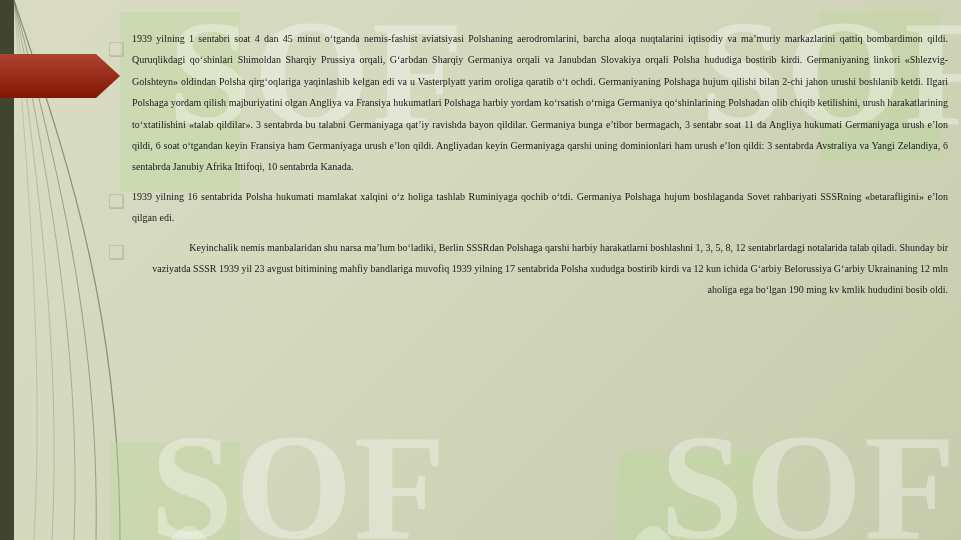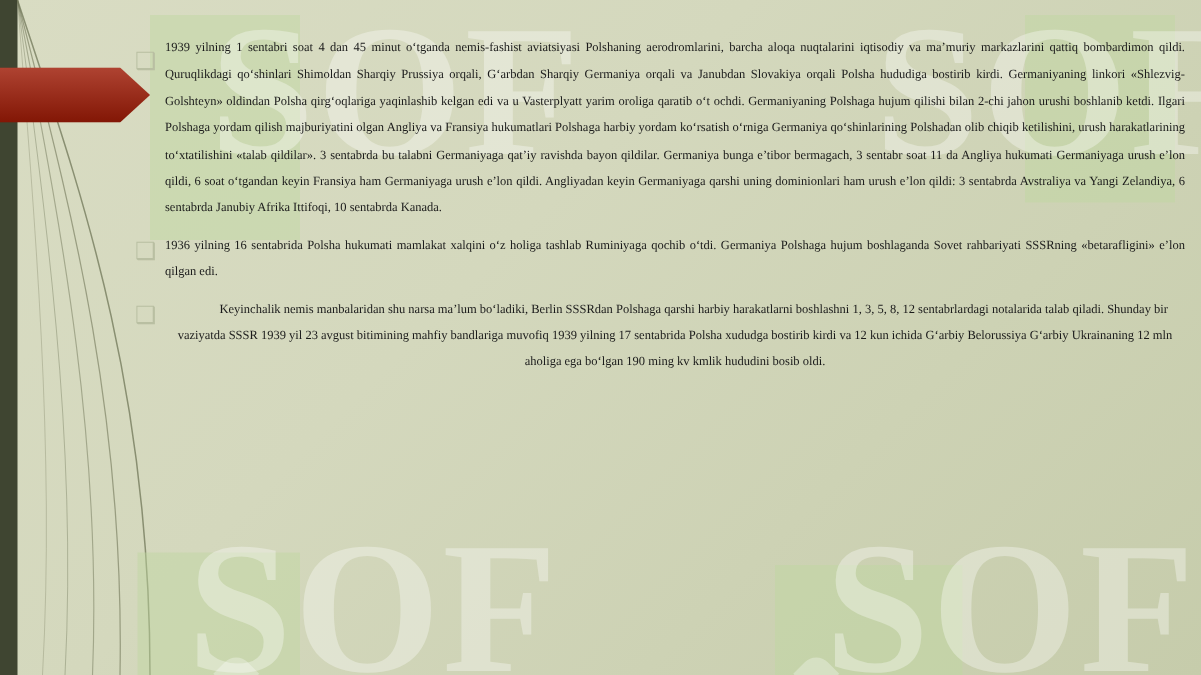--- a/index.html
+++ b/index.html
@@ -102,21 +102,21 @@
   }
   .para {
     flex: 1 1 auto;
     font-size: 10px;
     line-height: 21.4px;
     color: #1a1a1a;
     text-align: justify;
     text-justify: inter-word;
   }
   .para.p2 { padding-top: 6px; }
-  .para.p3 { padding-top: 6px; text-align: center; text-indent: 30px; }
+  .para.p3 { padding-top: 6px; text-align: right; text-indent: 30px; }
 </style>
 </head>
 <body>
 
 <div class="slide">
 
   <div class="left-band"></div>
 
   <svg class="curves" viewBox="0 0 300 540" preserveAspectRatio="none">
     <path d="M14 0 C 60 140, 120 300, 120 540" fill="none" stroke="#6f7557" stroke-width="1.2" opacity="0.75"></path>
@@ -152,21 +152,21 @@
 
   <div class="content">
 
     <div class="para-row">
       <div class="bullet">❑</div>
       <div class="para p1">1939 yilning 1 sentabri soat 4 dan 45 minut o‘tganda nemis-fashist aviatsiyasi Polshaning aerodromlarini, barcha aloqa nuqtalarini iqtisodiy va ma’muriy markazlarini qattiq bombardimon qildi. Quruqlikdagi qo‘shinlari Shimoldan Sharqiy Prussiya orqali, G‘arbdan Sharqiy Germaniya orqali va Janubdan Slovakiya orqali Polsha hududiga bostirib kirdi. Germaniyaning linkori «Shlezvig-Golshteyn» oldindan Polsha qirg‘oqlariga yaqinlashib kelgan edi va u Vasterplyatt yarim oroliga qaratib o‘t ochdi. Germaniyaning Polshaga hujum qilishi bilan 2-chi jahon urushi boshlanib ketdi. Ilgari Polshaga yordam qilish majburiyatini olgan Angliya va Fransiya hukumatlari Polshaga harbiy yordam ko‘rsatish o‘rniga Germaniya qo‘shinlarining Polshadan olib chiqib ketilishini, urush harakatlarining to‘xtatilishini «talab qildilar». 3 sentabrda bu talabni Germaniyaga qat’iy ravishda bayon qildilar. Germaniya bunga e’tibor bermagach, 3 sentabr soat 11 da Angliya hukumati Germaniyaga urush e’lon qildi, 6 soat o‘tgandan keyin Fransiya ham Germaniyaga urush e’lon qildi. Angliyadan keyin Germaniyaga qarshi uning dominionlari ham urush e’lon qildi: 3 sentabrda Avstraliya va Yangi Zelandiya, 6 sentabrda Janubiy Afrika Ittifoqi, 10 sentabrda Kanada.</div>
     </div>
 
     <div class="para-row">
       <div class="bullet">❑</div>
-      <div class="para p2">1936 yilning 16 sentabrida Polsha hukumati mamlakat xalqini o‘z holiga tashlab Ruminiyaga qochib o‘tdi. Germaniya Polshaga hujum boshlaganda Sovet rahbariyati SSSRning «betarafligini» e’lon qilgan edi.</div>
+      <div class="para p2">1939 yilning 16 sentabrida Polsha hukumati mamlakat xalqini o‘z holiga tashlab Ruminiyaga qochib o‘tdi. Germaniya Polshaga hujum boshlaganda Sovet rahbariyati SSSRning «betarafligini» e’lon qilgan edi.</div>
     </div>
 
     <div class="para-row">
       <div class="bullet">❑</div>
       <div class="para p3">Keyinchalik nemis manbalaridan shu narsa ma’lum bo‘ladiki, Berlin SSSRdan Polshaga qarshi harbiy harakatlarni boshlashni 1, 3, 5, 8, 12 sentabrlardagi notalarida talab qiladi. Shunday bir vaziyatda SSSR 1939 yil 23 avgust bitimining mahfiy bandlariga muvofiq 1939 yilning 17 sentabrida Polsha xududga bostirib kirdi va 12 kun ichida G‘arbiy Belorussiya G‘arbiy Ukrainaning 12 mln aholiga ega bo‘lgan 190 ming kv kmlik hududini bosib oldi.</div>
     </div>
 
   </div>
 </div>
 

